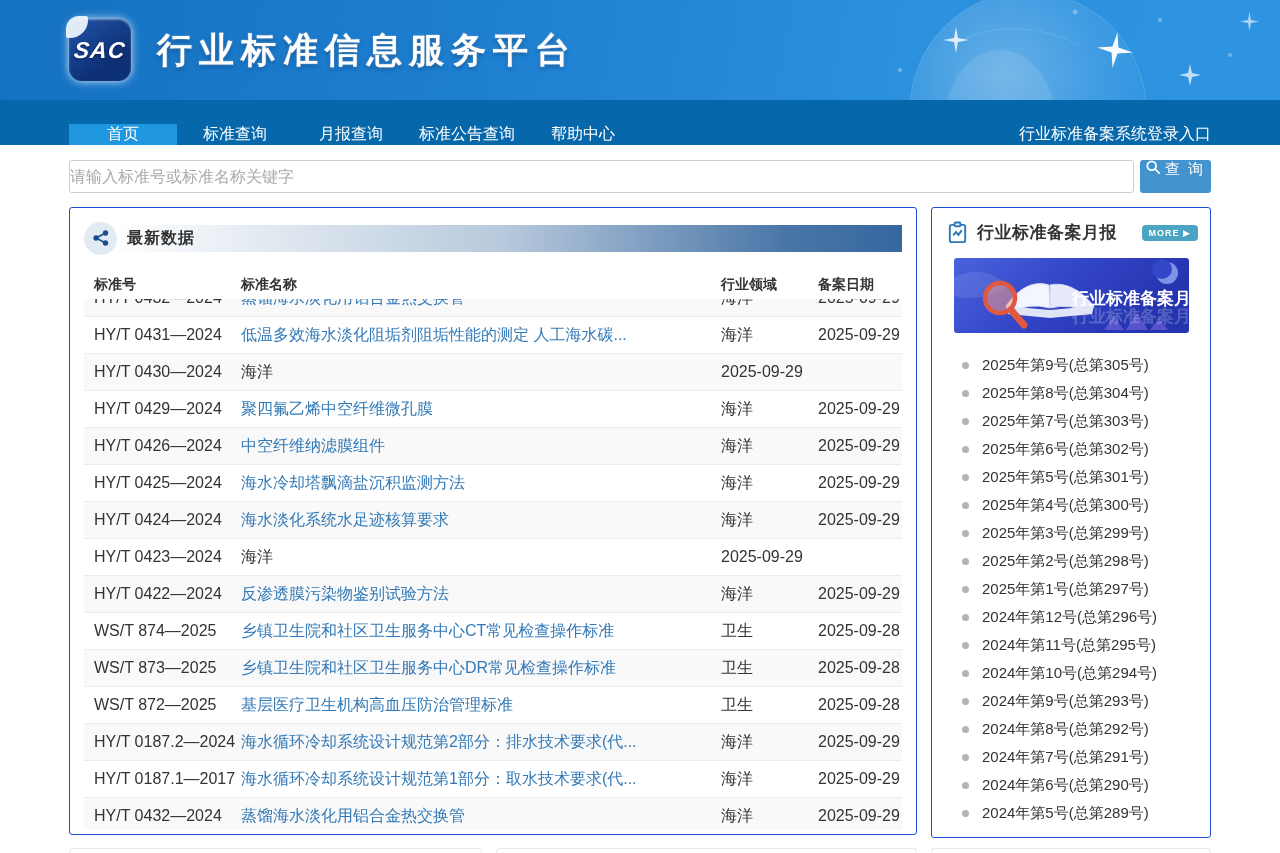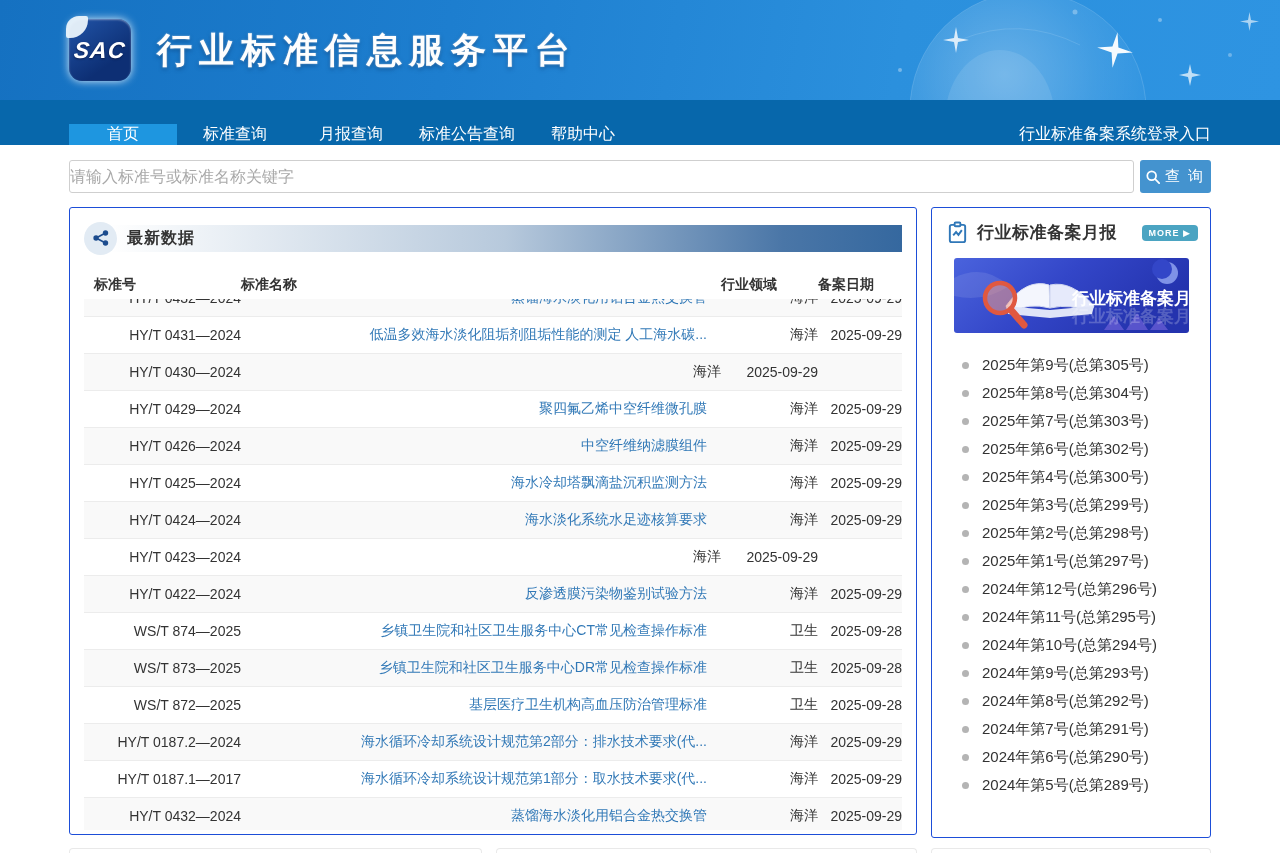--- a/index.html
+++ b/index.html
@@ -30,21 +30,21 @@
     color:#fff; font-size:16px; cursor:pointer; }
   .nav-tab.active { width:108px; background:#1e96e0; }
   .nav-right { margin-left:auto; display:flex; align-items:center; color:#fff; font-size:16px; cursor:pointer; }
 
   
   .search-row { width:1142px; margin:15px auto 0; display:flex; }
   .search-input { flex:1; height:33px; border:1px solid #cfcfcf; border-radius:3px; padding:0 0;
     font-size:16px; color:#333; outline:none; font-family:inherit; }
   .search-input::placeholder { color:#a9a9a9; }
   .search-btn { width:71px; height:33px; margin-left:6px; background:#4493cf; color:#fff; border:none;
-    border-radius:3px; font-size:15px; display:flex; align-items:center; justify-content:center; gap:5px;
+    border-radius:3px; font-size:15px; display:flex; align-items:flex-start; justify-content:center; gap:5px;
     cursor:pointer; font-family:inherit; letter-spacing:2px; }
 
   
   .content { width:1142px; margin:14px auto 0; display:flex; gap:14px; }
   .panel { background:#fff; border:1px solid #1d4ed8; border-radius:3px; }
   .panel-left { width:848px; height:628px; padding:13px 14px 0; overflow:hidden; }
   .panel-right { width:280px; height:631px; overflow:hidden; }
 
   
   .panel-head { display:flex; align-items:center; height:34px; }
@@ -53,21 +53,21 @@
   .head-bar { flex:1; height:27px; margin-left:-8px; display:flex; align-items:center; padding-left:18px;
     background:linear-gradient(90deg,#ffffff 0%,#f0f4f8 10%,#b7c9dc 50%,#4a76a7 85%,#35689f 100%); }
   .head-title { font-size:16px; font-weight:bold; color:#333; letter-spacing:1px; }
 
   
   .tbl-header { display:grid; grid-template-columns:147px 480px 97px 1fr; padding-left:10px;
     height:28px; align-items:center; margin-top:16px; font-size:14px; font-weight:bold; color:#333; }
   .tbl-clip { height:531px; overflow:hidden; }
   .tbl-body { transform:translateY(-19px); }
   .t-row { display:grid; grid-template-columns:147px 480px 97px 1fr; padding-left:10px; height:37px;
-    align-items:center; font-size:14px; color:#333; border-bottom:1px solid #ececec; white-space:nowrap;text-align:right; }
+    align-items:center; font-size:16px; color:#333; border-bottom:1px solid #ececec; white-space:nowrap; }
   .t-row:nth-child(odd) { background:#f9f9f9; }
   .c-name { color:#3279b7; text-decoration:none; overflow:hidden; text-overflow:ellipsis; padding-right:14px; }
 
   
   .side-head { display:flex; align-items:center; padding:13px 12px 8px 14px; }
   .side-title { font-size:17px; font-weight:bold; color:#333; margin-left:8px; letter-spacing:.5px; }
   .more-btn { margin-left:auto; background:#4ba4c2; color:#fff; border:none; border-radius:4px;
     font-size:9px; font-weight:bold; letter-spacing:1px; padding:3px 7px; cursor:pointer; font-family:inherit; }
   .side-banner { width:235px; height:75px; margin:6px auto 10px; border-radius:3px; overflow:hidden;
     display:block; cursor:pointer; }
@@ -313,20 +313,24 @@
           <li>
             <span class="dot"></span>
             <span>2025年第7号(总第303号)</span>
           </li>
           <li>
             <span class="dot"></span>
             <span>2025年第6号(总第302号)</span>
           </li>
           <li>
             <span class="dot"></span>
+            <span>2025年第5号(总第301号)</span>
+          </li>
+          <li>
+            <span class="dot"></span>
             <span>2025年第4号(总第300号)</span>
           </li>
           <li>
             <span class="dot"></span>
             <span>2025年第3号(总第299号)</span>
           </li>
           <li>
             <span class="dot"></span>
             <span>2025年第2号(总第298号)</span>
           </li>

